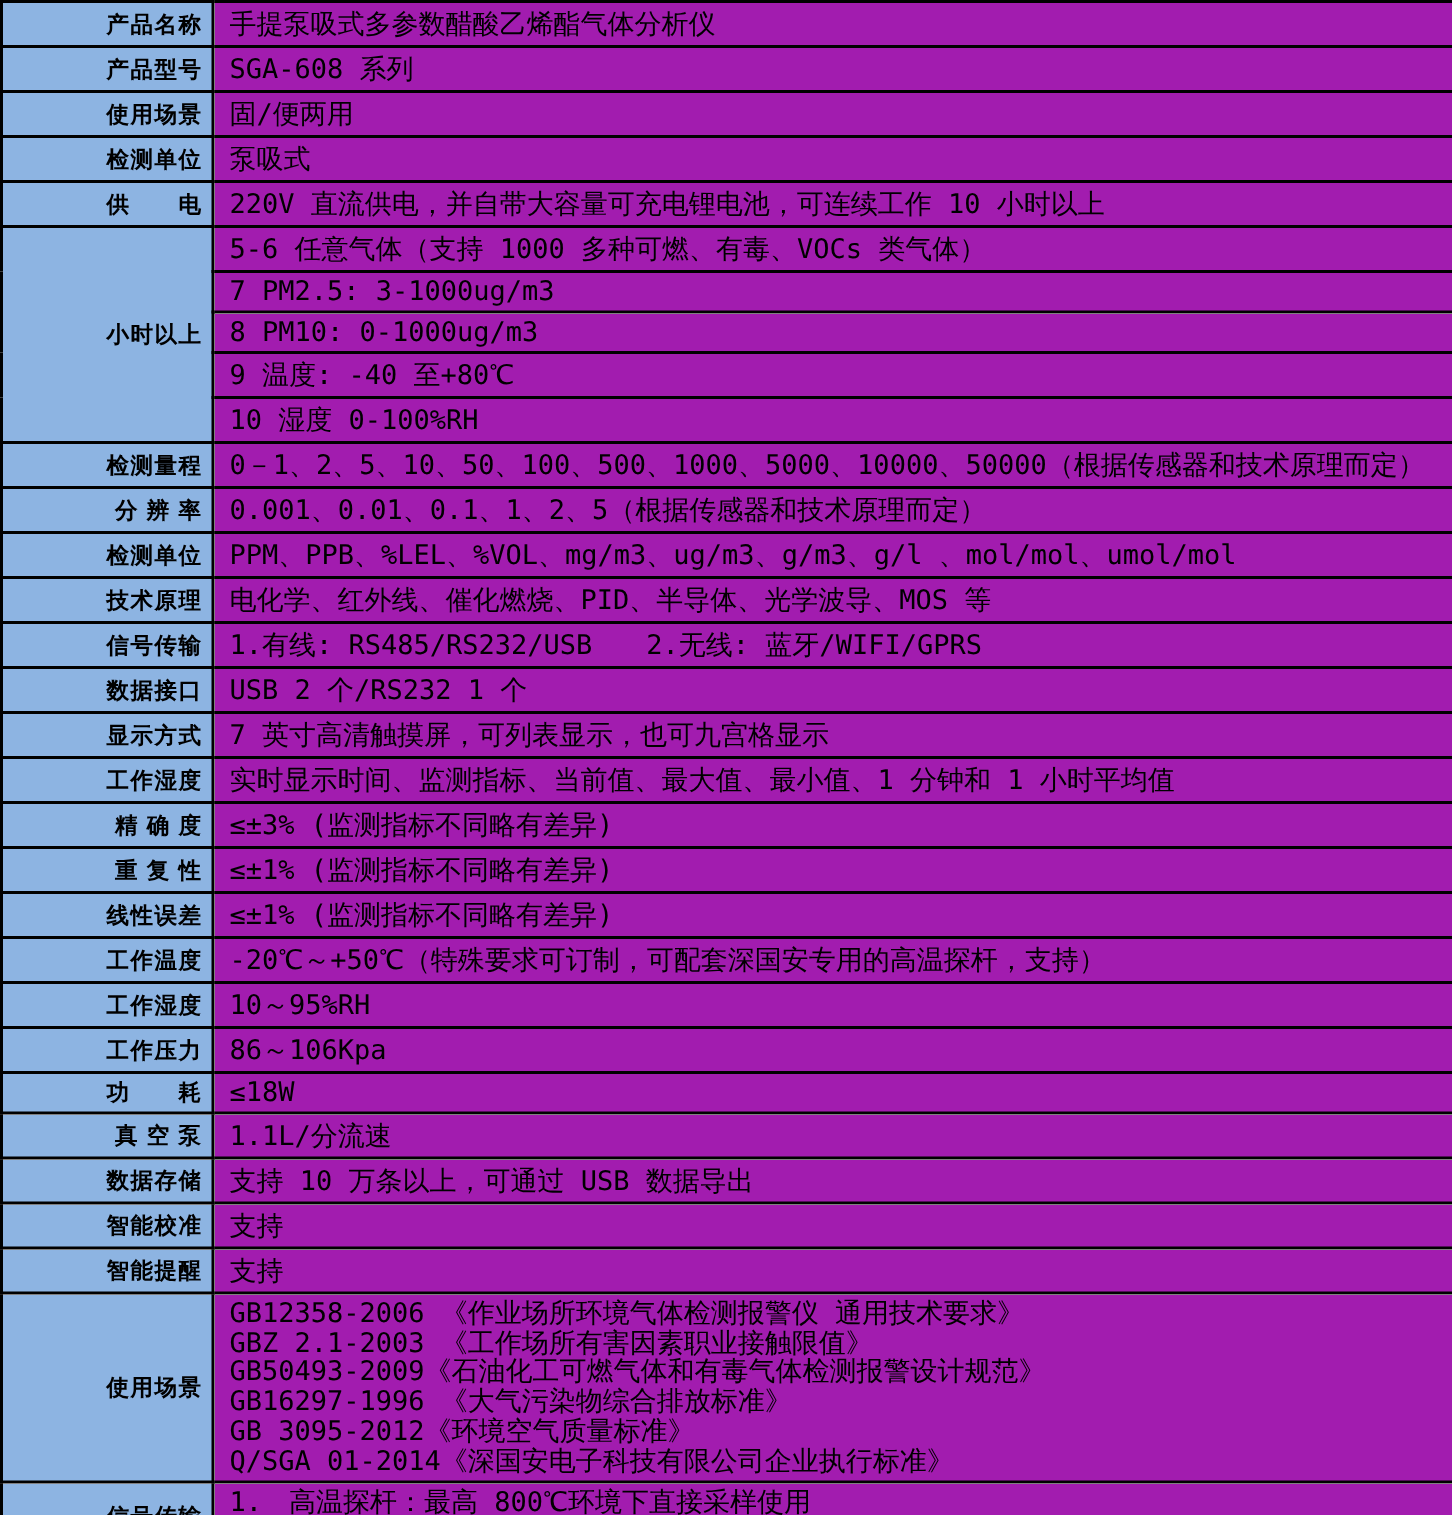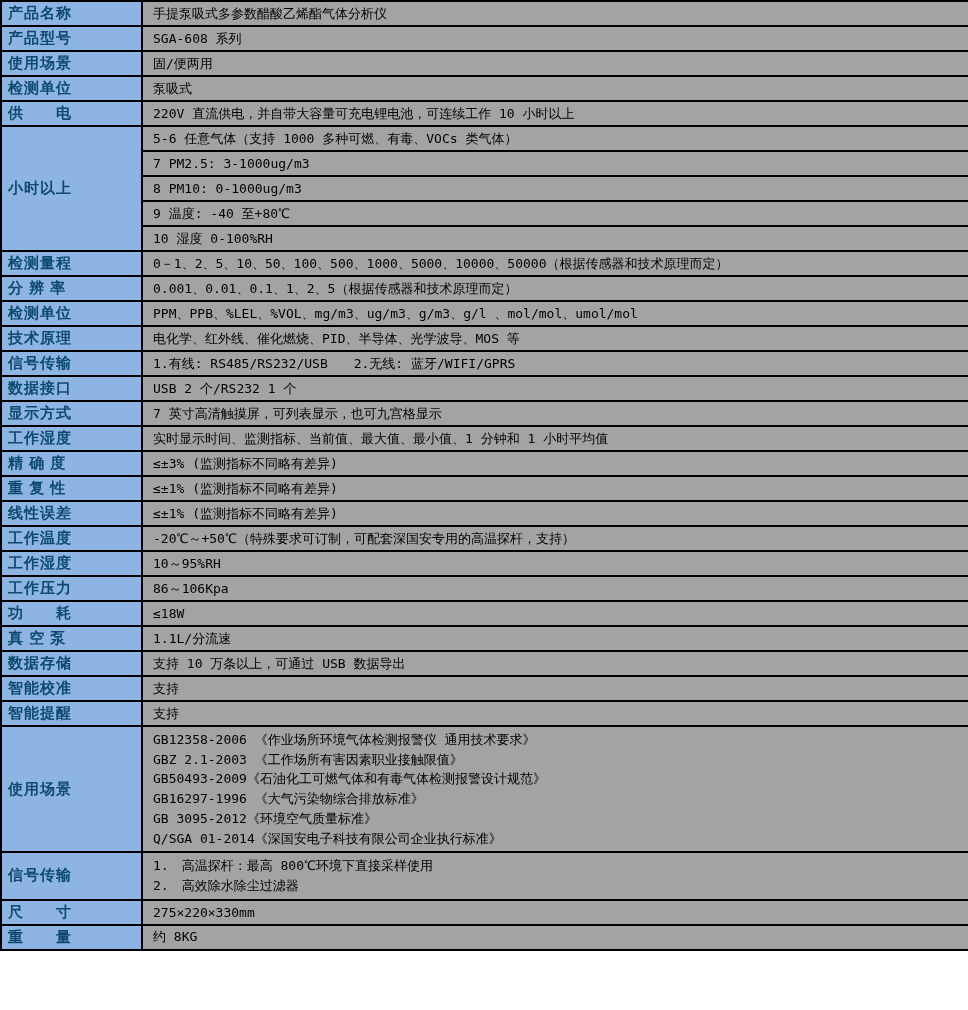--- a/index.html
+++ b/index.html
@@ -18,38 +18,38 @@
     border-collapse: collapse;
     table-layout: fixed;
     background: #ffffff;
   }
   td {
     border: 2px solid #000000;
     overflow: hidden;
   }
   td.spec-label {
     background: #8DB4E2;
-    text-align: left;
+    text-align: right;
     vertical-align: middle;
     padding: 0 6px;
-    color: #0c4a6e;
+    color: #000000;
   }
   td.spec-label .label-text {
     font-weight: bold;
     font-size: 15px;
     letter-spacing: 1px;
     white-space: nowrap;
   }
   td.spec-value {
-    background: #a3a3a3;
+    background: #a21caf;
     vertical-align: middle;
     padding: 2px 10px;
     height: 25px;
     color: #000000;
-    font-size: 13px;
+    font-size: 18px;
     font-family: "DejaVu Sans Mono", "Liberation Mono", monospace;
     white-space: nowrap;
   }
   td.spec-value.multiline {
     padding: 3px 10px;
     height: auto;
   }
   td.spec-value .value-line {
     line-height: 19.7px;
     white-space: nowrap;

